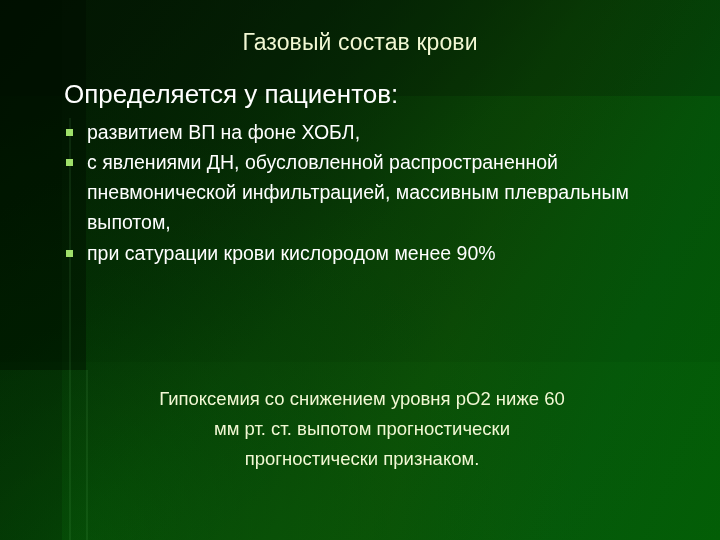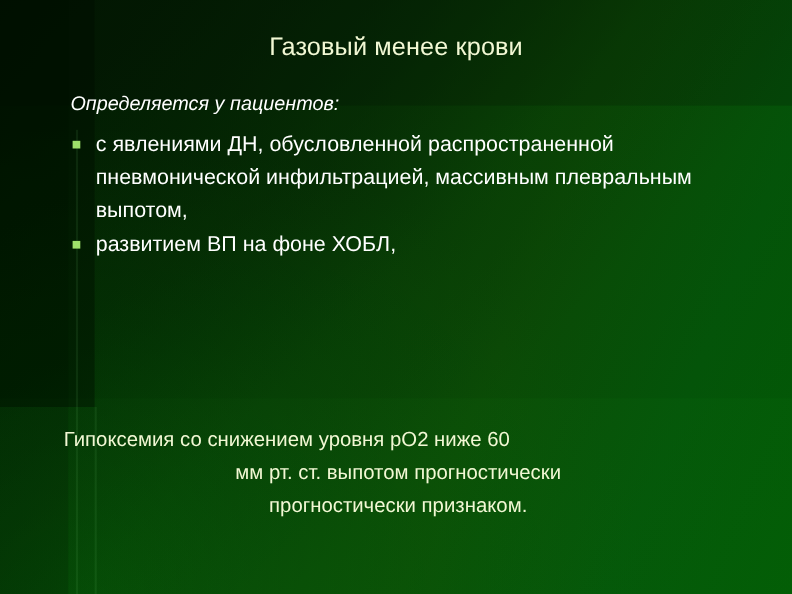--- a/index.html
+++ b/index.html
@@ -96,24 +96,23 @@
     line-height: 30px;
     color: #f2f8d4;
     letter-spacing: 0.1px;
     white-space: nowrap;
   }
 
   .intro-line {
     position: absolute;
     left: 64px;
     top: 81px;
-    font-size: 18px;
+    font-size: 26px;
     line-height: 27px;
     color: #ffffff;
-    font-style: italic;
   }
 
   .bullets {
     position: absolute;
     left: 64px;
     top: 116px;
     width: 624px;
   }
   .bullet-item {
     position: relative;
@@ -142,56 +141,60 @@
     left: 58px;
     top: 384px;
     width: 608px;
     text-align: center;
     font-size: 18.5px;
     line-height: 30px;
     color: #f2f8d4;
   }
   .closing .first-line {
     display: block;
-    text-align: left;
+    text-align: center;
   }
 </style>
 </head>
 <body>
 
 <div id="slide">
 
   <div class="bg-layer bg-base"></div>
   <div class="bg-layer bg-diag"></div>
   <div class="bg-glow"></div>
   <div class="bg-band-top"></div>
   <div class="bg-band-mid"></div>
   <div class="bg-block-left"></div>
   <div class="bg-block-left2"></div>
   <div class="bg-vline v1"></div>
   <div class="bg-vline v2"></div>
 
   <div class="content">
 
-    <div class="slide-title">Газовый менее крови</div>
+    <div class="slide-title">Газовый состав крови</div>
 
     <div class="intro-line">Определяется у пациентов:</div>
 
     <div class="bullets">
+
+      <div class="bullet-item b2">
+        <span class="bullet-marker"></span>
+        <span class="bullet-text">развитием ВП на фоне ХОБЛ,</span>
+      </div>
 
       <div class="bullet-item b1">
         <span class="bullet-marker"></span>
         <span class="bullet-text"> с явлениями ДН, обусловленной распространенной пневмонической инфильтрацией, массивным плевральным выпотом,</span>
       </div>
 
-      <div class="bullet-item b2">
+      <div class="bullet-item b3">
         <span class="bullet-marker"></span>
-        <span class="bullet-text">развитием ВП на фоне ХОБЛ,</span>
+        <span class="bullet-text">при сатурации крови кислородом менее 90%</span>
       </div>
-
 
     </div>
 
     <div class="closing">
       <span class="first-line">Гипоксемия со снижением уровня рО2 ниже 60</span>
       <span>мм рт. ст. выпотом прогностически</span>
       <br>
       <span>прогностически признаком.</span>
     </div>
 

